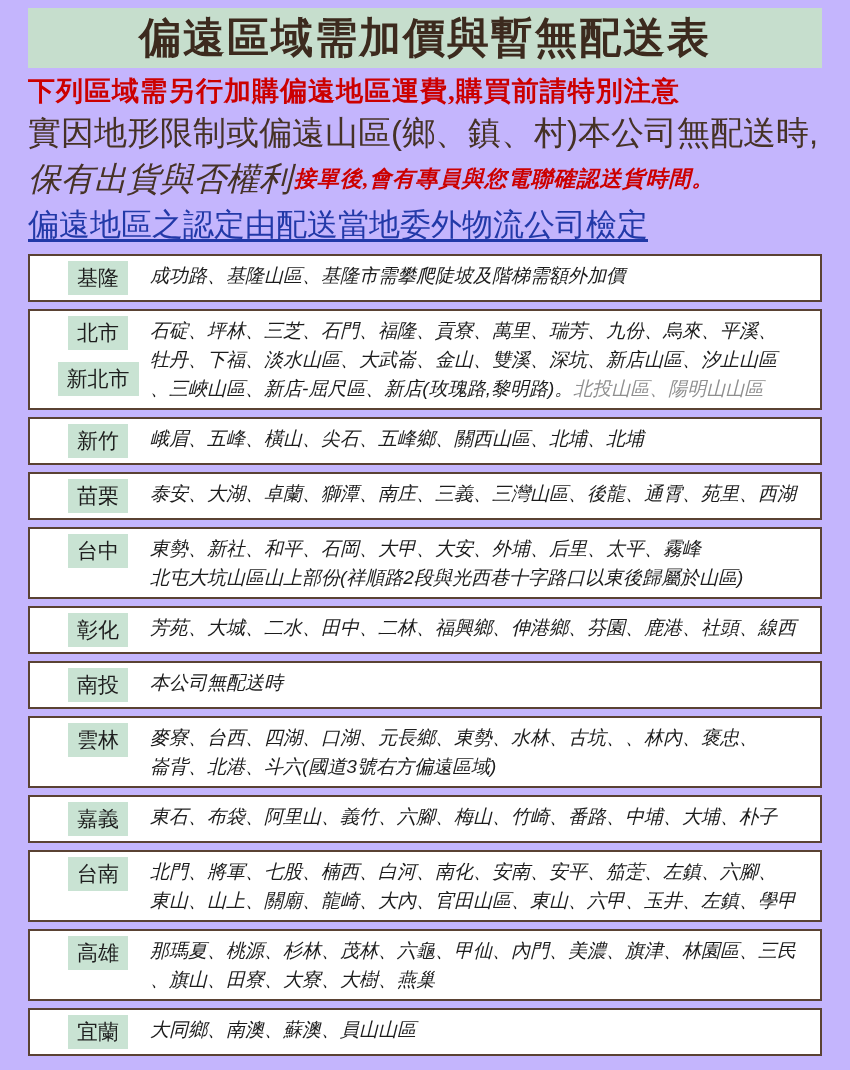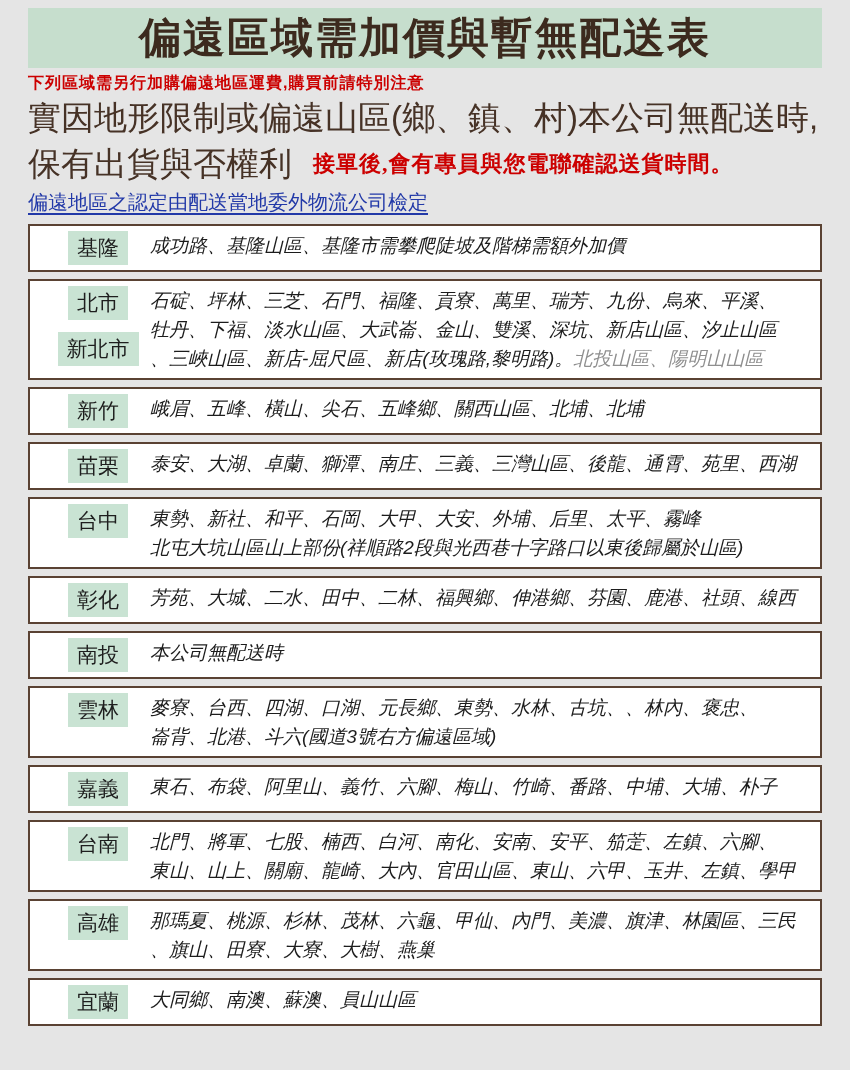--- a/index.html
+++ b/index.html
@@ -9,35 +9,35 @@
     --title-text:#3c2a1e;
     --body-text:#463226;
     --red:#cc0000;
     --blue:#2239a8;
     --muted:#8f8f8f;
     --table-text:#1c1c1c;
   }
   *{box-sizing:border-box;}
   html,body{margin:0;padding:0;background:#ffffff;}
   body{font-family:"Liberation Sans","DejaVu Sans",sans-serif;}
-  .page{width:850px;height:1070px;position:relative;background:#e5e5e5;overflow:hidden;}
+  .page{width:850px;height:1070px;position:relative;background:#c4b5fd;overflow:hidden;}
 
   .banner{background:var(--banner-bg);margin:0 28px;display:flex;align-items:center;justify-content:center;}
   .banner.top{height:60px;margin-top:8px;}
   .page-title{font-size:42px;font-weight:bold;color:var(--title-text);letter-spacing:2px;white-space:nowrap;}
 
-  .red-warning{margin:5px 8px 1px 28px;color:var(--red);font-weight:bold;font-size:16px;
-    font-family:Liberation Sans, sans-serif;letter-spacing:1px;}
+  .red-warning{margin:5px 8px 1px 28px;color:var(--red);font-weight:bold;font-size:27px;
+    font-family:Liberation Serif, serif;letter-spacing:1px;}
 
   .notice{margin-left:28px;color:var(--body-text);font-size:33px;line-height:46px;font-weight:500;}
-  .notice-line2{display:flex;align-items:flex-end;gap:21px;}
+  .notice-line2{display:flex;align-items:flex-end;gap:2px;font-style:italic;}
   .red-inline{color:var(--red);font-size:22px;font-weight:bold;
     font-family:"Liberation Serif","DejaVu Serif",serif;letter-spacing:1px;}
 
-  .blue-heading{margin:2px 0 8px 28px;color:var(--blue);font-size:20px;font-weight:500;
+  .blue-heading{margin:2px 0 8px 28px;color:var(--blue);font-size:31px;font-weight:500;
     text-decoration:underline;text-underline-offset:4px;}
 
   .region-table{margin:0 28px;display:flex;flex-direction:column;gap:7px;}
   .row{border:2px solid var(--border);background:#fff;display:flex;align-items:flex-start;padding:5px 8px 5px 16px;}
   .labels{flex:0 0 104px;display:flex;flex-direction:column;align-items:center;gap:12px;}
   .label-box{background:var(--label-bg);color:#1e1e1e;font-size:21px;padding:3px 9px;white-space:nowrap;}
   .content{flex:1;color:var(--table-text);font-size:19px;line-height:29px;font-style:italic;}
   .content .line{white-space:nowrap;}
   .muted{color:var(--muted);}
 </style>

